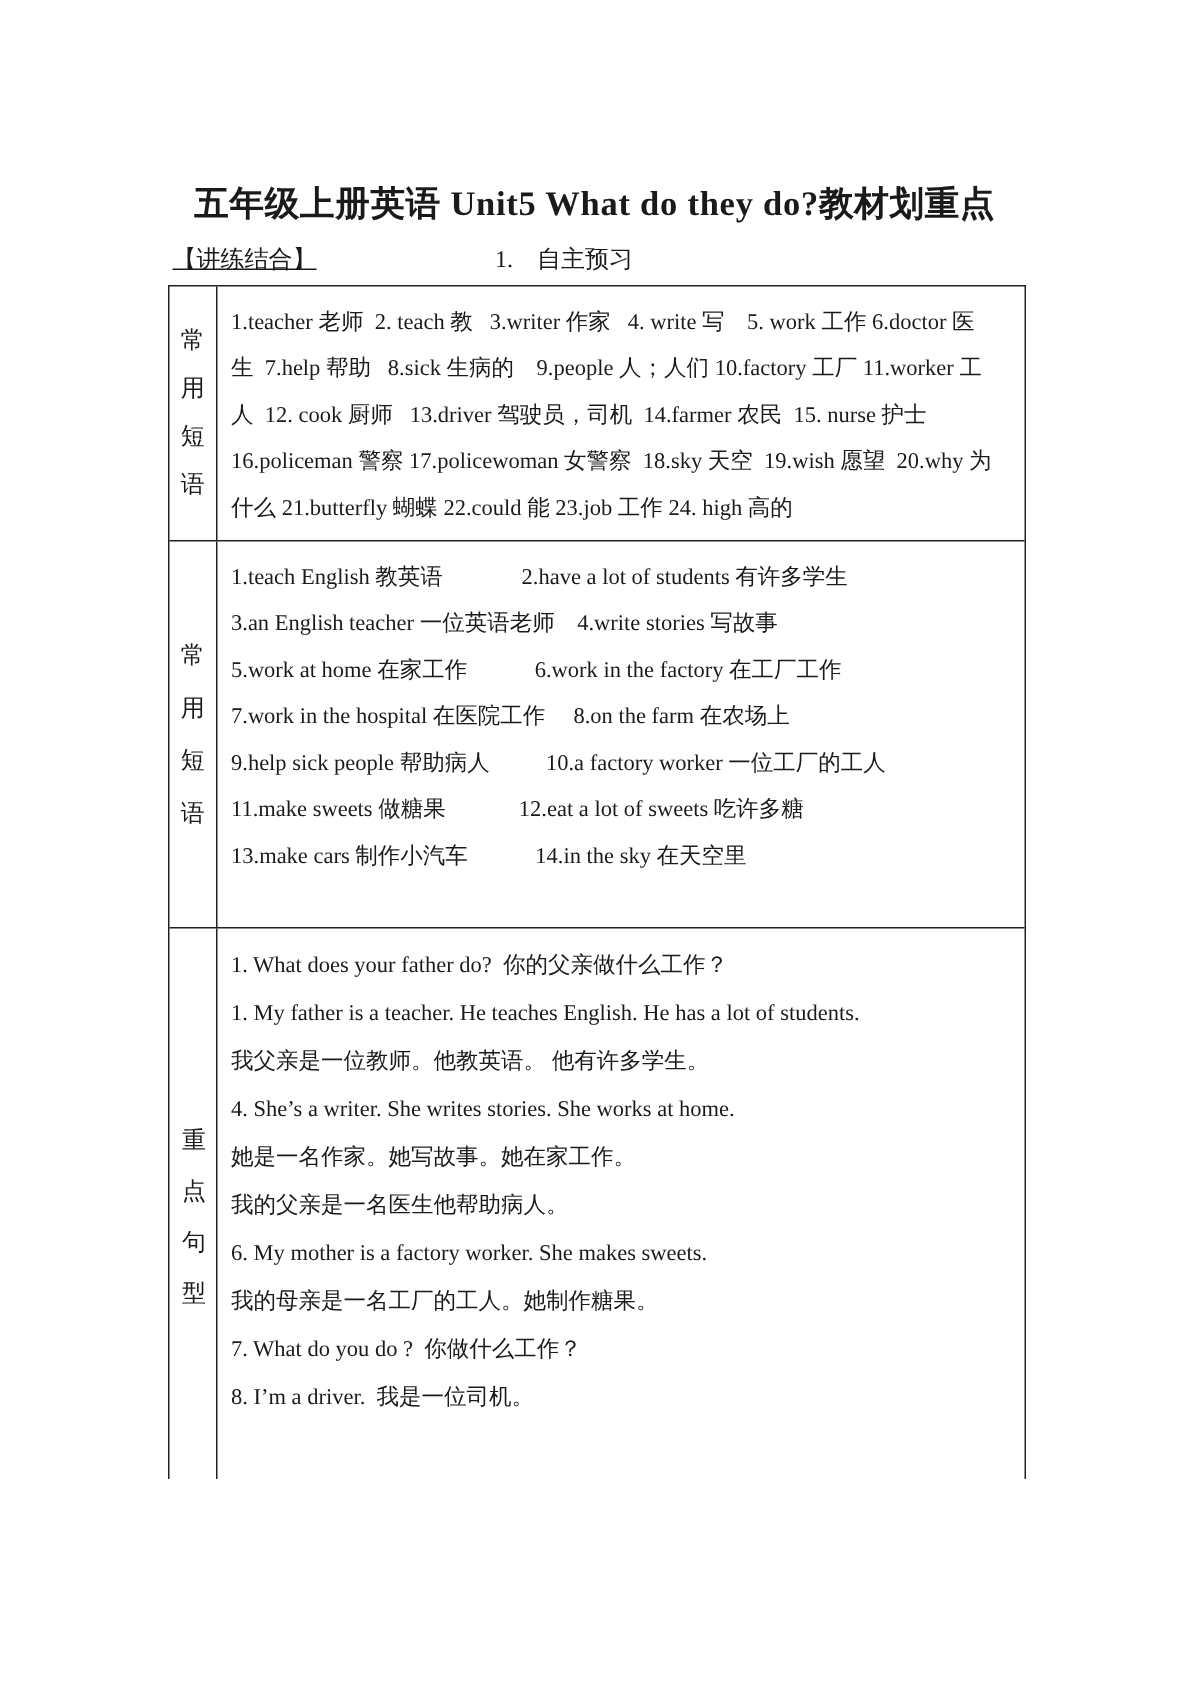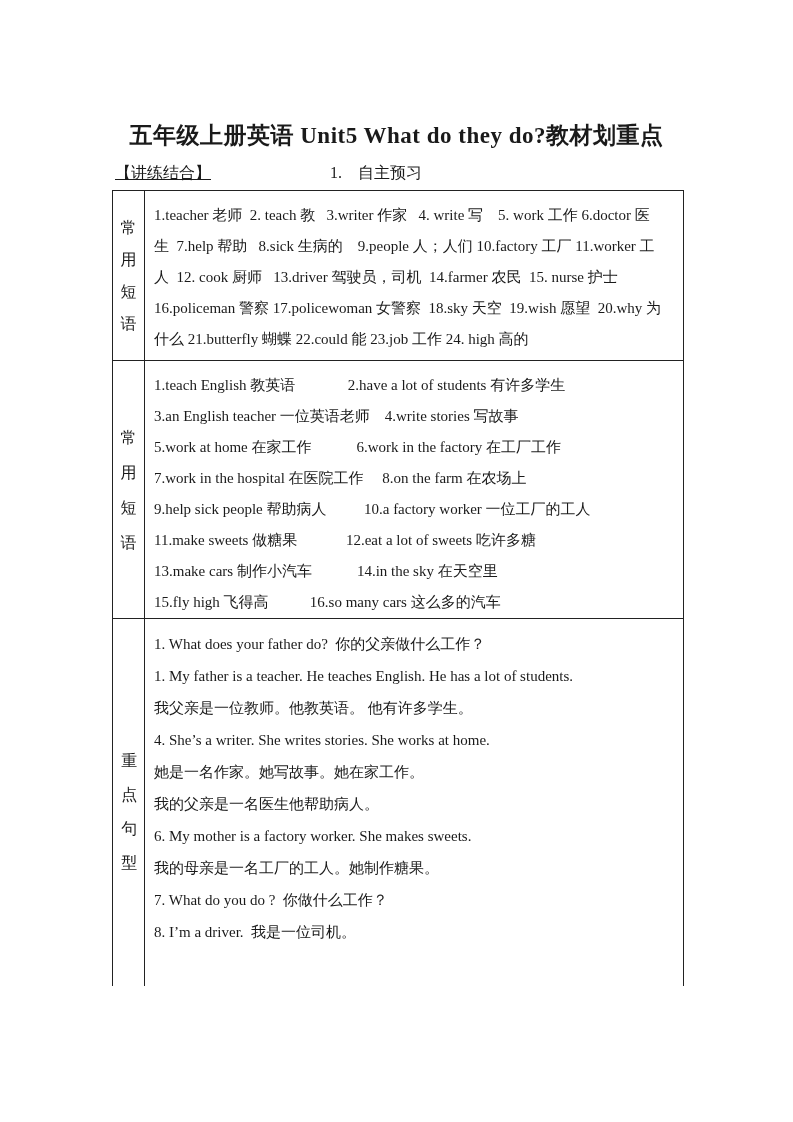--- a/index.html
+++ b/index.html
@@ -138,21 +138,20 @@
         <div class="t-label">常用短语</div>
       </div>
       <div class="t-content">
         <div class="t-line">1.teach English 教英语              2.have a lot of students 有许多学生</div>
         <div class="t-line">3.an English teacher 一位英语老师    4.write stories 写故事</div>
         <div class="t-line">5.work at home 在家工作            6.work in the factory 在工厂工作</div>
         <div class="t-line">7.work in the hospital 在医院工作     8.on the farm 在农场上</div>
         <div class="t-line">9.help sick people 帮助病人          10.a factory worker 一位工厂的工人</div>
         <div class="t-line">11.make sweets 做糖果             12.eat a lot of sweets 吃许多糖</div>
         <div class="t-line">13.make cars 制作小汽车            14.in the sky 在天空里</div>
-        <div class="t-line">15.fly high 飞得高           16.so many cars 这么多的汽车</div>
       </div>
     </div>
 
     <div class="t-row row-sent">
       <div class="t-label-cell">
         <div class="t-label">重点句型</div>
       </div>
       <div class="t-content">
         <div class="t-line">1. What does your father do?  你的父亲做什么工作？</div>
         <div class="t-line">1. My father is a teacher. He teaches English. He has a lot of students.</div>

